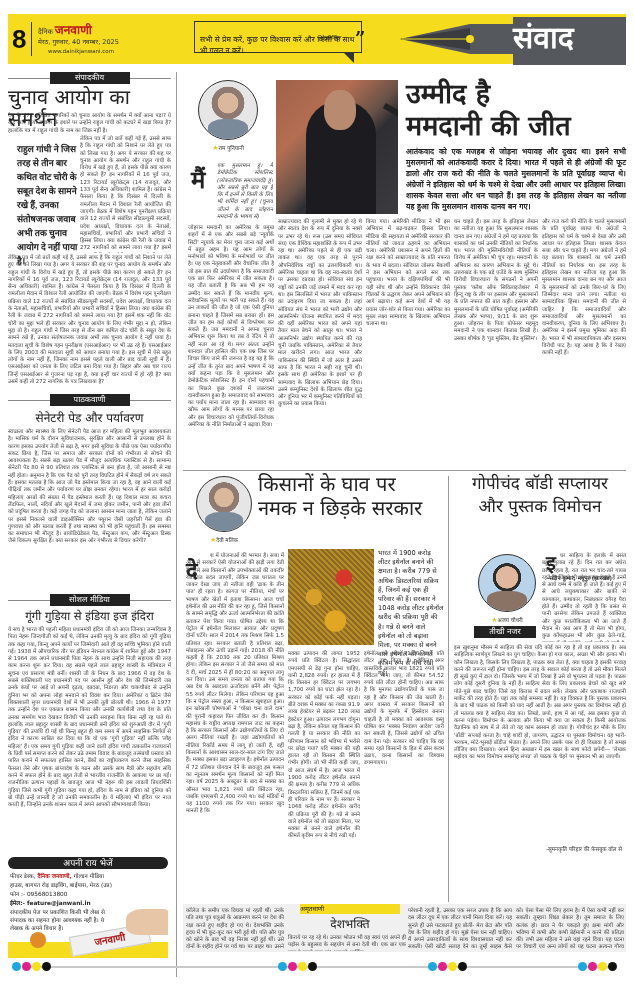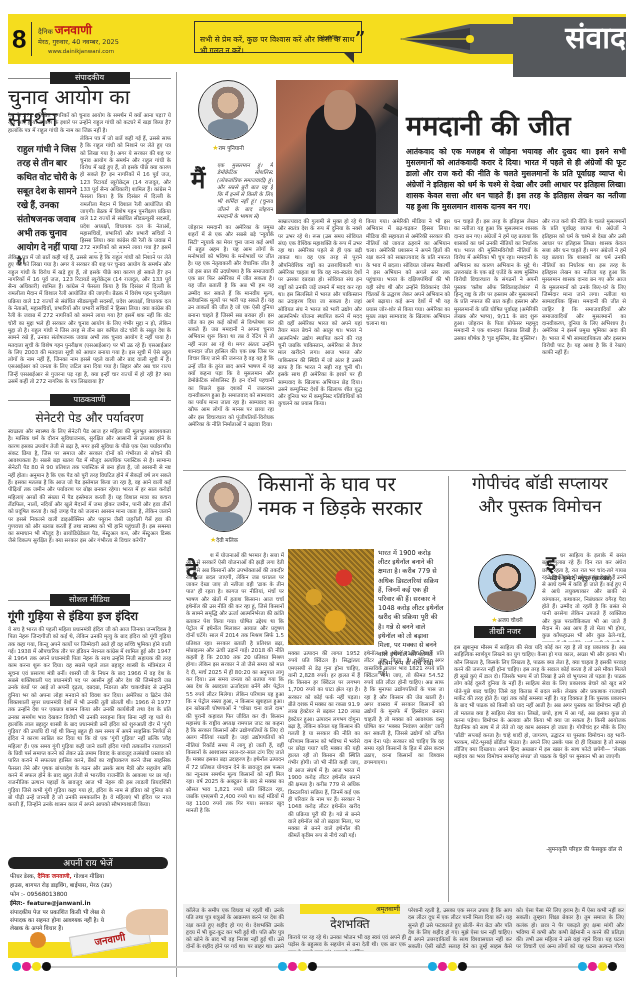--- a/index.html
+++ b/index.html
@@ -14,21 +14,21 @@
   .mast-vline { position: absolute; left: 23px; top: 8px; width: 1px; height: 34px; background: #333; }
   .mast-brand { position: absolute; left: 30px; top: 7px; font: bold 12px "DejaVu Sans", sans-serif; color: #c01818; }
   .mast-brand small { font-size: 7px; color: #333; font-weight: normal; margin-right: 2px; font-family: Liberation Serif, serif; }
   .mast-date { position: absolute; left: 30px; top: 23px; font-size: 6.5px; color: #333; }
   .mast-site { position: absolute; left: 40px; top: 34px; font-size: 5.5px; color: #333; }
   .quote-box { position: absolute; left: 186px; top: 7px; width: 168px; height: 32px; border: 1.5px solid #333; padding: 12px 5px; font-size: 7.5px; line-height: 11px; color: #111; }
   .quote-author { position: absolute; left: 310px; top: 20px; font-size: 5.5px; font-style: italic; color: #222; }
   .quote-marks { position: absolute; left: 347px; top: 14px; font: bold 18px "DejaVu Serif", serif; color: #222; }
   .quote-tail { position: absolute; left: 336px; top: 39px; width: 0; height: 0; border-left: 10px solid transparent; border-top: 10px solid #333; }
   .pen-nib { position: absolute; left: 392px; top: 8px; width: 120px; height: 34px; }
-  .samvad { position: absolute; left: 505px; top: 3px; width: 113px; height: 60px; background: #55585c; color: #fff; font: bold 30px "DejaVu Serif", serif; text-align: right; line-height: 42px; }
+  .samvad { position: absolute; left: 505px; top: 3px; width: 113px; height: 48px; background: #55585c; color: #fff; font: bold 30px "DejaVu Serif", serif; text-align: left; line-height: 42px; }
   .body-text { font-size: 5.4px; line-height: 7.3px; color: #3a3a3a; text-align: justify; overflow: hidden; }
   .section-bar { background: #222; color: #fff; font-size: 8px; text-align: center; line-height: 12px; height: 12px; }
   .section-wrap { position: absolute; height: 12px; }
   .section-wrap .rule { position: absolute; top: 6px; left: 0; right: 0; height: 1px; background: #888; }
   .section-wrap .section-bar { position: absolute; left: 50%; transform: translateX(-50%); width: 80px; top: 0; }
   .headline { color: #222; font-family: "DejaVu Sans", sans-serif; font-weight: normal; }
   .vrule { position: absolute; width: 1px; background: #999; }
   .hrule { position: absolute; height: 1px; background: #999; }
   .pull-quote { position: absolute; left: 9px; top: 104px; width: 64px; font-size: 9px; line-height: 14px; font-weight: bold; color: #222; font-family: Liberation Serif, serif; }
 
@@ -91,21 +91,21 @@
       <div class="section-bar">पाठकवाणी</div>
     </div>
     <h2 class="headline" style="position:absolute;left:0;top:395px;width:163px;font-size:12px;text-align:center;">सेनेटरी पेड और पर्यावरण</h2>
     <p class="body-text" style="position:absolute;left:0;top:414px;width:163px;height:145px;">स्वच्छता और स्वास्थ्य के लिए सेनेटरी पैड आज हर महिला की मूलभूत आवश्यकता है। मासिक धर्म के दौरान सुविधाजनक, सुरक्षित और आसानी से उपलब्ध होने के कारण इसका उपयोग तेजी से बढ़ा है, मगर इसी सुविधा के पीछे एक ऐसा पर्यावरणीय संकट छिपा है, जिस पर समाज और सरकार दोनों को गंभीरता से सोचने की आवश्यकता है। सबसे बड़ा खतरा पैड में मौजूद अत्यधिक प्लास्टिक से है। सामान्य सेनेटरी पैड 80 से 90 प्रतिशत तक प्लास्टिक से बना होता है, जो आसानी से नष्ट नहीं होता। अनुमान है कि एक पैड को पूरी तरह विघटित होने में सैकड़ों वर्ष लग सकते हैं। इसका मतलब है कि आज जो पैड इस्तेमाल किया जा रहा है, वह आने वाली कई पीढ़ियों तक जमीन और पर्यावरण पर बोझ बनकर रहेगा। भारत में हर साल करोड़ों महिलाएं अरबों की संख्या में पैड इस्तेमाल करती हैं। यह विशाल मात्रा का कचरा लैंडफिल, नालों, नदियों और खुले मैदानों में जमा होकर जमीन, पानी और हवा तीनों को प्रदूषित करता है। कई जगह पैड को जलाना आसान माना जाता है, लेकिन जलाने पर इससे निकलने वाली डाइऑक्सिन और फ्यूरान जैसी जहरीली गैसें हवा की गुणवत्ता को और खराब करती हैं तथा स्वास्थ्य को भी हानि पहुंचाती हैं। इस समस्या का समाधान भी मौजूद है। बायोडिग्रेडेबल पैड, मेंस्ट्रुअल कप, और मेंस्ट्रुअल डिस्क जैसे विकल्प सुरक्षित हैं। क्या सरकार इस ओर गंभीरता से विचार करेगी?</p>
     <div style="position:absolute;right:14px;top:560px;font-size:5.5px;font-weight:bold;color:#333;">-संदीप कुमार, मधुपुर (झारखंड)</div>
 
     <div class="section-wrap" style="left:0;top:580px;width:163px;">
       <div class="rule"></div>
       <div class="section-bar">सोशल मीडिया</div>
     </div>
-    <h2 class="headline" style="position:absolute;left:0;top:594px;width:163px;font-size:11.5px;font-weight:bold;">गूंगी गुड़िया से इंडिया इज इंदिरा</h2>
+    <h2 class="headline" style="position:absolute;left:0;top:594px;width:163px;font-size:11.5px;text-align:center;font-weight:normal;">गूंगी गुड़िया से इंडिया इज इंदिरा</h2>
     <p class="body-text" style="position:absolute;left:0;top:612px;width:163px;height:218px;">ये सच है भारत की पहली महिला प्रधानमंत्री इंदिरा जी को आज जिनका जन्मदिवस है पिता नेहरू जिन्दगीजी को कई थे, लेकिन उनकी मृत्यु के बाद इंदिरा को गूंगी गुड़िया तक कहा गया, किन्तु अपने कार्यों पर जिम्मेदारी आते ही वह सच्चि भुमिका होने वाली गई। 1938 में औपचारिक तौर पर इंडियन नेशनल कांग्रेस में शामिल हुई और 1947 से 1964 तक अपने प्रधानमंत्री पिता नेहरू के साथ उन्होंने निजी सहायक की तरह काम करना शुरू कर दिया। वह सबसे पहले लाल बहादुर शास्त्री के मंत्रिमंडल में सूचना एवं प्रसारण मंत्री बनीं। शास्त्री जी के निधन के बाद 1966 में वह देश के सबसे शक्तिशाली पद प्रधानमंत्री पद पर आसीन हुईं और देश की जिम्मेदारी जब उनके कंधों पर आई तो अपनी दृढ़ता, दबदबा, निडरता और चाकचौबंद से उन्होंने दुनिया भर को अपना लोहा मनवाने को विवश कर दिया। अमेरिका व ब्रिटेन जैसे शिक्तशाली सुपर प्रधानमंत्री देशों में भी उनकी तूती बोलती थी। 1966 से 1977 तक उन्होंने देश पर एकछत्र शासन किया और उनकी कार्यशैली तथा देश के प्रति उनका समर्पण भाव देखकर विरोधी भी उनकी सराहना किए बिना नहीं रह पाते थे। हालांकि लाल बहादुर शास्त्री के बाद प्रधानमंत्री बनी इंदिरा को शुरुआती दौर में 'गूंगी गुड़िया' की उपाधि दी गई थी किन्तु बहुत ही कम समय में अपने साहसिक निर्णयों से इंदिरा ने कारण साबित कर दिया था कि वो एक 'गूंगी गुड़िया' नहीं बल्कि 'लौह महिला' हैं। एक समय गूंगी गुड़िया कही जाने वाली इंदिरा गांधी तत्कालीन राजघरानों के प्रिवी पर्स समाप्त करने को लेकर उठे तमाम विवाद के बावजूद तत्संबंधी प्रस्ताव को पारित कराने में सफलता हासिल करने, बैंकों का राष्ट्रीयकरण करने जैसा साहसिक फैसला लेने और पृथक बांग्लादेश के गठन और उसके साथ मैत्री और सहयोग संधि करने में सफल होने के बाद बहुत तेजी से भारतीय राजनीति के आकाश पर छा गईं। राजनीतिक उत्थान पहाड़ों के बावजूद आज भी नेहरू की इस लाडली प्रियदर्शिनी गुड़िया जिसे कभी गूंगी गुड़िया कहा गया हो, इंदिरा के नाम से इंडिया को दुनिया को बो पीढ़ी उन्हें जानती है जो उनकी समकालीन है। वे महिलाएं भी इंदिरा पर नाज करती हैं, जिन्होंने उनके शासन काल में अपने आपको सौभाग्यशाली किया।</p>
     <div style="position:absolute;right:4px;top:831px;font-size:5.5px;color:#333;">-सुमनकृति परिहार की फेसबुक वॉल से</div>
 
     <div class="section-bar" style="position:absolute;left:0;top:843px;width:160px;font-size:9px;border-radius:6px;">अपनी राय भेजें</div>
     <div style="position:absolute;left:2px;top:858px;font-size:5.8px;color:#222;">
       <span>फीचर डेस्क,</span>
       <b style="color:#c01818">दैनिक जनवाणी,</b>
       <span>गोल्डन मीडिया</span>
     </div>
     <div style="position:absolute;left:2px;top:867px;width:110px;font-size:5.8px;color:#222;">हाउस, बागपत रोड़ डाइविंग, बाईपास, मेरठ (उप्र)</div>
@@ -127,21 +127,21 @@
     <div class="caption" style="left:190px;top:130px;width:60px;"><span class="star">★</span><span>राम पुनियानी</span></div>
 
     <div class="photo photo-mamdani" style="left:268px;top:66px;width:122px;height:134px;">
 
       <div class="figure"></div>
       <div class="face"></div>
       <div class="mic"></div>
     </div>
 
     <h1 class="headline" style="position:absolute;left:398px;top:64px;width:220px;font-size:27px;line-height:32px;font-weight:bold;">
-      <br>
+      <span>उम्मीद है</span><br>
       <span>ममदानी की जीत</span>
     </h1>
     <p style="position:absolute;left:398px;top:132px;width:220px;font-size:7.6px;line-height:11px;font-weight:bold;color:#222;text-align:justify;">आतंकवाद को एक मजहब से जोड़ना भयावह और दुखद था। इसने सभी मुसलमानों को आतंकवादी करार दे दिया। भारत में पहले से ही अंग्रेजों की फूट डालो और राज करो की नीति के चलते मुसलमानों के प्रति पूर्वाग्रह व्याप्त थे। अंग्रेजों ने इतिहास को धर्म के चश्मे से देखा और उसी आधार पर इतिहास लिखा। शासक केवल सत्ता और धन चाहते हैं। इस तरह के इतिहास लेखन का नतीजा यह हुआ कि मुसलमान शासक दानव बन गए।</p>
 
     <div style="position:absolute;left:183px;top:148px;font:bold 24px 'DejaVu Serif',serif;color:#222;">मैं</div>
     <p class="body-text" style="position:absolute;left:185px;top:148px;width:80px;height:60px;font-style:italic;padding-left:24px;text-indent:0;">एक मुसलमान हूं। मैं डेमोक्रेटिक सोशलिस्ट (लोकतांत्रिक समाजवादी) हूं। और सबसे बुरी बात यह है कि मैं इनमें से किसी के लिए भी शर्मिंदा नहीं हूं।' (चुनाव जीतने के बाद जोहरान ममदानी के भाषण से)</p>
     <p class="body-text" style="position:absolute;left:180px;top:210px;width:86px;height:240px;">जोहरान ममदानी का अमेरिका के प्रमुख शहरों में से एक और सबसे बड़े 'न्यूयॉर्क सिटी' न्यूयार्क का मेयर चुना जाना कई अर्थों में बहुत अहम है। यह आम लोगों के मनोभावों को भविष्य के मनोभावों पर जीत है। यह एक नेतृत्वकारी और वैचारिक जीत है जो इस बात की उदघोषणा है कि समाजवादी एक बार फिर अमेरिका में जीत सकता है। यह जीत बताती है कि अब भी हम यह उम्मीद कर सकते हैं कि मानवीय मूल्य, संवैधानिक मूल्यों पर भारी पड़ सकते हैं। यह उन ताकतों की जीत है जो एक ऐसी दुनिया बनाना चाहते हैं जिसमें सब बराबर हों। इस जीत का हम कई कोणों से विश्लेषण कर सकते हैं। जब ममदानी ने अपना चुनाव अभियान शुरू किया था तब वे रेटिंग में तो नहीं नजर आ रहे थे। मगर अंततः उन्होंने शानदार जीत हासिल की। एक प्रश्न जिस पर विचार किए जाने की जरूरत है वह यह है कि उन्हें जीत के तुरंत बाद अपने भाषण में यह क्यों कहना पड़ा कि वे मुसलमान और डेमोक्रेटिक सोशलिस्ट हैं। इन दोनों पहचानों का पिछले कुछ दशकों में जबरदस्त दानवीकरण हुआ है। समाजवाद को साम्यवाद का पर्याय माना जाता रहा है। साम्यवाद का खौफ आम लोगों के मानस पर छाया रहा और इस विचारधारा को पूंजीपतियों-विरोधक अमेरिका के नीति निर्माताओं ने बढ़ावा दिया।</p>
     <p class="body-text" style="position:absolute;left:270px;top:204px;width:84px;height:246px;">साम्राज्यवाद की गुलामी से मुक्त हो रहे थे और स्वतंत्र देश के रूप में दुनिया के नक्शे पर उभर रहे थे। रूस (उस समय सोवियत संघ) एक वैश्विक महाशक्ति के रूप में उभर रहा था। अमेरिका पहले से ही एक बड़ी ताकत था। वह एक तरह से पुराने औपनिवेशिक राष्ट्रों का उत्तराधिकारी था। अमेरिका चाहता था कि वह नव-स्वतंत्र देशों पर उसका दबदबा हो। सोवियत संघ इन राष्ट्रों को उनकी जड़ें जमाने में मदद कर रहा था। इस सिलसिले में भारत और पाकिस्तान का उदाहरण दिया जा सकता है। जहां सोवियत संघ ने भारत को भारी उद्योग और आत्मनिर्भर योजना स्थापित करने में मदद की वहीं अमेरिका भारत को अपने यहां तैयार माल बेचने को आतुर था। भारत ने आत्मनिर्भर उद्योग स्थापित करने की राह चुनी जबकि पाकिस्तान, अमेरिका से तैयार माल खरीदने लगा। आज भारत और पाकिस्तान की स्थिति में जो अंतर है उससे साफ है कि भारत ने सही राह चुनी थी। इसके साथ ही अमेरिका के इशारे पर ही साम्यवाद के खिलाफ अभियान छेड़ दिया। उसने कम्युनिस्ट देशों के खिलाफ शीत युद्ध और दुनिया भर में कम्युनिस्ट गतिविधियों को कुचलने का प्रयास किया।</p>
     <p class="body-text" style="position:absolute;left:358px;top:204px;width:84px;height:246px;">किया गया। अमेरिकी मीडिया ने भी इस अभियान में बढ़-चढ़कर हिस्सा लिया। मीडिया की सहायता से अमेरिकी सरकार की नीतियों को जायज ठहराने का अभियान चला। अमेरिकी प्रशासन ने अपने हितों की रक्षा करने को साम्राज्यवाद के प्रति नफरत के भाव में बदला। सोवियत जोसफ मैकार्थी ने इस अभियान को अगले स्तर तक पहुंचाया। भारत के दक्षिणपंथियों की भी यही सोच थी और उन्होंने विवेकानंद जैसे चिंतकों के उद्धरण लेकर अपने अभियान को आगे बढ़ाया। कई अन्य देशों में भी यह प्रयास जोर-शोर से किया गया। अमेरिका का मुख्य लक्ष्य साम्यवाद के खिलाफ अभियान चलाना था।</p>
     <p class="body-text" style="position:absolute;left:446px;top:204px;width:84px;height:246px;">धन चाहते हैं। इस तरह के इतिहास लेखन का नतीजा यह हुआ कि मुसलमान शासक दानव बन गए। अंग्रेजों ने हमें यह बताया कि शासकों का धर्म उनकी नीतियों का निर्धारक था। भारत की मुस्लिमविरोधी नीतियों के विरोध में अमेरिका भी चुप रहा। ममदानी के अभियान का कारण अभियान के मुद्दे थे। उत्तराखंड के एक बड़े एजेंडे के साथ मुस्लिम विरोधी विचारधारा के संगठनों ने अपनी पुस्तक 'क्लैश ऑफ सिविलाइजेशंस' में हिन्दू राष्ट्र के तौर पर इस्लाम और मुसलमानों के प्रति नफरत की बात कही। इस्लाम और मुसलमानों के प्रति घोषित पूर्वाग्रह (अमेरिकी लेखक और भाष्य), 9/11 के बाद शुरू हुआ। जोहरान के पिता प्रोफेसर महमूद ममदानी ने एक शानदार किताब लिखी है। उसका शीर्षक है 'गुड मुस्लिम, बैड मुस्लिम'।</p>
@@ -182,21 +182,21 @@
     <div class="section-bar" style="position:absolute;left:466px;top:612px;width:62px;height:12px;font-size:8px;">तीखी नजर</div>
     <div style="position:absolute;left:538px;top:535px;font:bold 20px 'DejaVu Serif',serif;color:#222;">इ</div>
     <p class="body-text" style="position:absolute;left:534px;top:538px;width:84px;height:90px;text-indent:18px;">धर साहित्य के इलाके में बसंत बहुत गुलाब रहे हैं। दिन रात कर अंधेरा छाया रहता है, रात रात भर चांद-तारे गायब रहते हैं। जितने भी लोग बसंत देखते हैं उनमें से आधे दम्भ में कवि हो जाते हैं। कई हुए में से आधे लघुकथाकार और बाकी से व्यंग्यकार, कथाकार, निबंधकार वगैरह पैदा होते हैं। उम्मीद तो रहती है कि बसंत से पानी बरसेगा लेकिन उपजते हैं व्यक्तित्व और कुछ परालौकिकता भी आ जाते हैं मैदान में। अब आप हैं तो मेला भी होगा, कुछ कॉफहाउस भी और कुछ ठेले-गाड़े, तालाब में भी पहुंचेंगे। भाई पानी तो पानी है, जिधर ढलान मिलेगी बह चला पड़ेगा। इससे कोई रोक तो है नहीं।</p>
     <p class="body-text" style="position:absolute;left:446px;top:630px;width:172px;height:258px;">इस ख़ुशनुमा मौसम में साहित्य की सेवा यदि कोई कर रहा है तो वह प्रकाशक है। अब साहित्यिक स्वर्णयुग लिखने का युग चाहिए। कैसा हो गया काल, अच्छा भी और हल्का भी। कौन लिखता है, किसके लिए लिखता है, पाठक क्या लेता है, क्या चाहता है इसकी परवाह करने की जरूरत नहीं होना चाहिए। इस तरह के सवाल कोई करता है तो उसे मौका मिलते ही सूखे कुएं में डाल दो। जिसके भाग्य में जो लिखा है उसे वो भुगतना तो पड़ता है। पाठक लोग कोई दूसरी दुनिया के नहीं हैं। साहित्य सेवा के लिए प्रकाशक बेचारे को खुद सारे पोते-पुछे शब्द चाहिए जिसे वह किताब में बदल सकें। लेखक और प्रकाशक राजधानी मार्केट की तरह होते हैं। यहां तक कोई समस्या नहीं है। यह दिक्कत है कि पुस्तक प्रकाशन के बाद भी पाठक को किसी को याद नहीं आती है। अब अगर पुस्तक का विमोचन नहीं हो तो मतलब क्या है साहित्य सेवा का। लिखो, छपो, हाथ में आ गई, अब इसका कुछ तो करना पड़ेगा। विमोचन के अलावा और किया भी क्या जा सकता है। किसी आयोजक वैज्ञानिक को साथ में ले लेते तो यह काम आसान हो जाता है। गोपीचंद हर मौके के लिए 'बॉडी' सप्लाई करता है। चाहे शादी हो, जागरण, उद्घाटन या पुस्तक विमोचन। वह भारी-भरकम, मोटे-भुसाई बॉडीज भेजता है। अपने लिए उसके पास दो ही दिखावा है तो समझ लीजिए क्या दिखाया। अपने हिन्द अखबार में इस खबर के साथ फोटो छपेगी— 'लेखक महोदय का भव्य विमोचन समारोह संपन्न' तो पाठक के चेहरे पर मुस्कान भी आ जाएगी।</p>
   </section>
 
   <div style="position:absolute;left:175px;top:890px;width:443px;height:48px;background:#f0f0f0;"></div>
 
   <section>
     <p class="body-text" style="position:absolute;left:178px;top:893px;width:98px;height:44px;">कॉलेज के समीप एक विधवा मां रहती थीं। उनके पति तथा पुत्र शत्रुओं के आक्रमण करने पर देश की रक्षा करते हुए शहीद हो गए थे। देशभक्ति उनके हृदय में भी कूट-कूट कर भरी हुई थी। पति और पुत्र को खोने के बाद भी वह निराश नहीं हुई थीं। उसे दोनों के शहीद होने पर गर्व था। पर बाहर था। उसने घर पर गाय पाल रखी थी। दूध बेचकर, संतोष-पूर्वक वह अपनी आजीविका चला रही थीं। घर के कमरे में कुछ छात्र बाहर से आकर</p>
-    <div style="position:absolute;left:292px;top:890px;width:100px;height:10px;background:#f5dd1e;font-size:6.5px;text-align:right;line-height:10px;color:#222;">अमृतवाणी</div>
+    <div style="position:absolute;left:292px;top:890px;width:100px;height:10px;background:#f5dd1e;font-size:6.5px;text-align:left;line-height:10px;color:#222;">अमृतवाणी</div>
     <h2 class="headline" style="position:absolute;left:292px;top:901px;width:100px;font-size:12px;text-align:center;">देशभक्ति</h2>
     <p class="body-text" style="position:absolute;left:280px;top:920px;width:118px;height:17px;">किराये पर रह रहे थे। उनका भोजन भी वह स्वयं एवं अपने ही पड़ोस के बहुत्सव के सहयोग से बना देती थी। एक बार एक छात्र ने उससे कहा-मां! आपको आर्थिक</p>
     <p class="body-text" style="position:absolute;left:400px;top:893px;width:104px;height:44px;">परेशानी रहती है, उसका एक सरल उपाय है कि आप दस लीटर दूध में एक लीटर पानी मिला दिया करें। यह सुनते ही उसे फटकारते हुए बोलीं- मेरा बेटा और पति देश के लिए शहीद हो गए। मुझे ऐसा धन नहीं चाहिए। मैं अपने उत्तरदायित्वों के साथ विश्वासघात नहीं कर सकती। ऐसी खोटी सलाह देने का तुम्हें साहस कैसे हुआ? दया दिखाने के नाम पर तुम मुझे बेईमानी सिखाते हो। तुम ऐसी शिक्षा ग्रहण कर रहे हो। धिक्कार है तुम्हारी बुद्धि</p>
     <p class="body-text" style="position:absolute;left:508px;top:893px;width:108px;height:44px;">को। ऐसा पैसा मेरे लिए हराम है। मैं ऐसा कभी नहीं कर सकती। तुम्हारा शिक्षा बेकार है। तुम समाज के लिए कलंक हो। छात्र ने पैर पकड़ते हुए क्षमा मांगी और भविष्य में कभी और कभी बेईमानी न करने की प्रतिज्ञा की। तभी उस महिला ने उसे वहां रहने दिया। यह घटना पर विचारी एवं अन्य लोगों को यह घटना अत्यन्त गौरव से बताई और एक लेख छापा लिखकर उसे प्रकाशित एवं प्रसारित भी करवाया।</p>
   </section>
 
   <div style="position:absolute;left:0;top:948px;width:618px;height:10px;">
     <div style="position:absolute;left:20px;top:4px;width:580px;height:2px;background:#c9c9c9;"></div>
     <div id="reg-left" style="position:absolute;left:4px;top:0;">
         <span style="position: absolute; top: 0px; width: 9px; height: 9px; border-radius: 50%; left: 0px; background: rgb(25, 169, 224);"></span>

